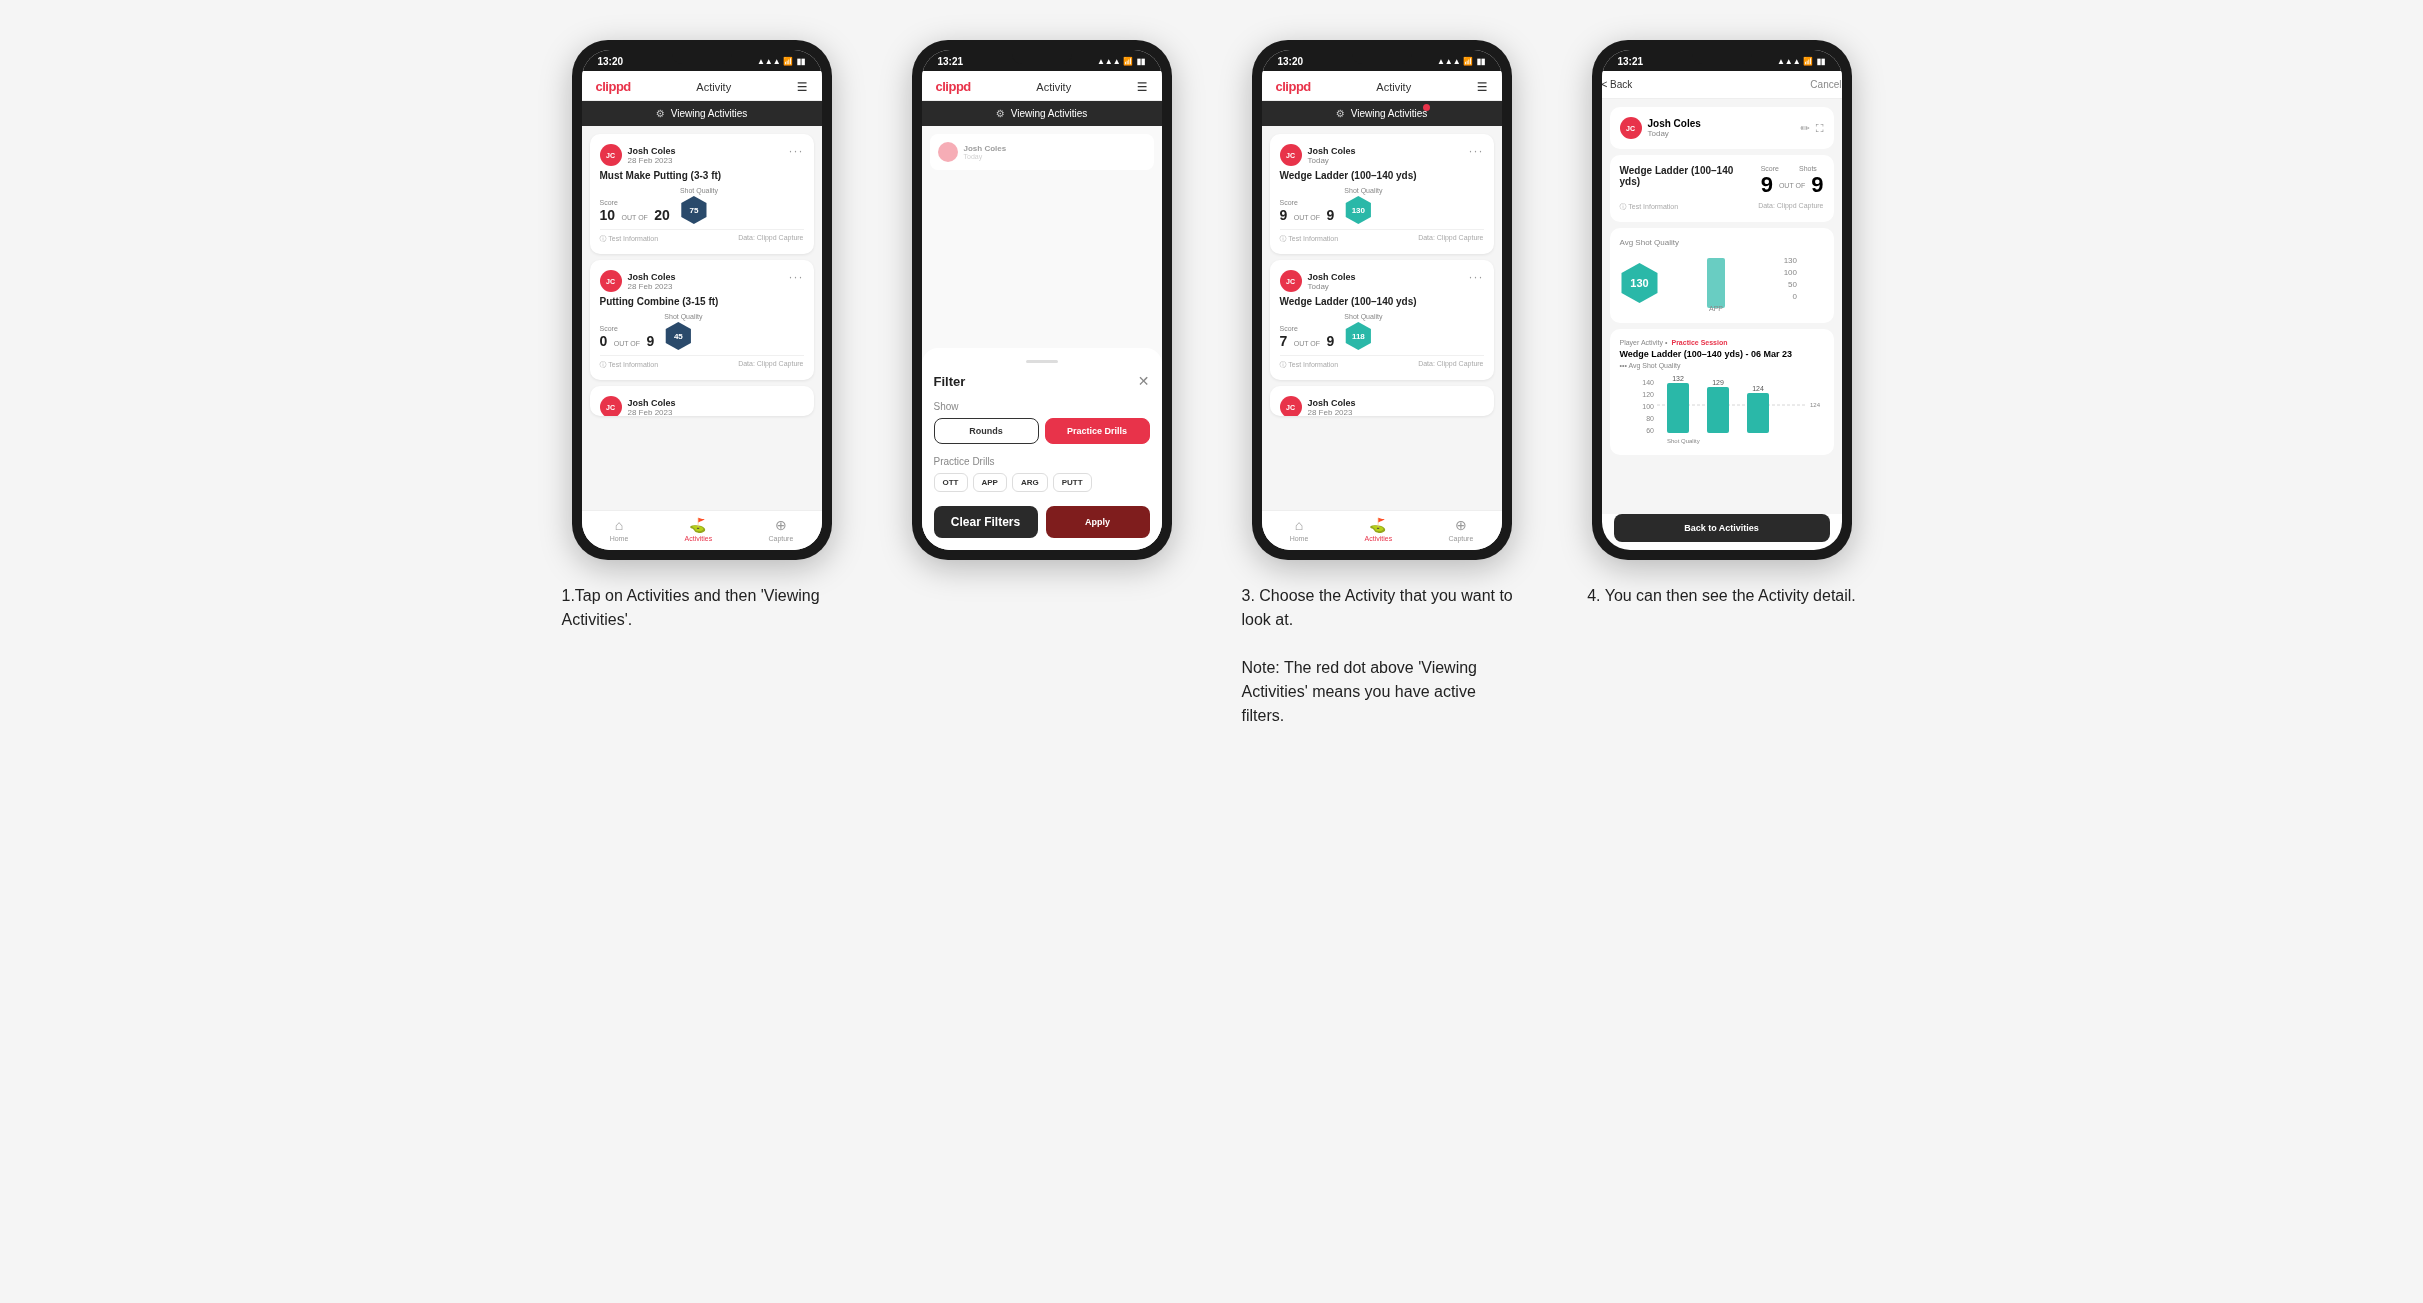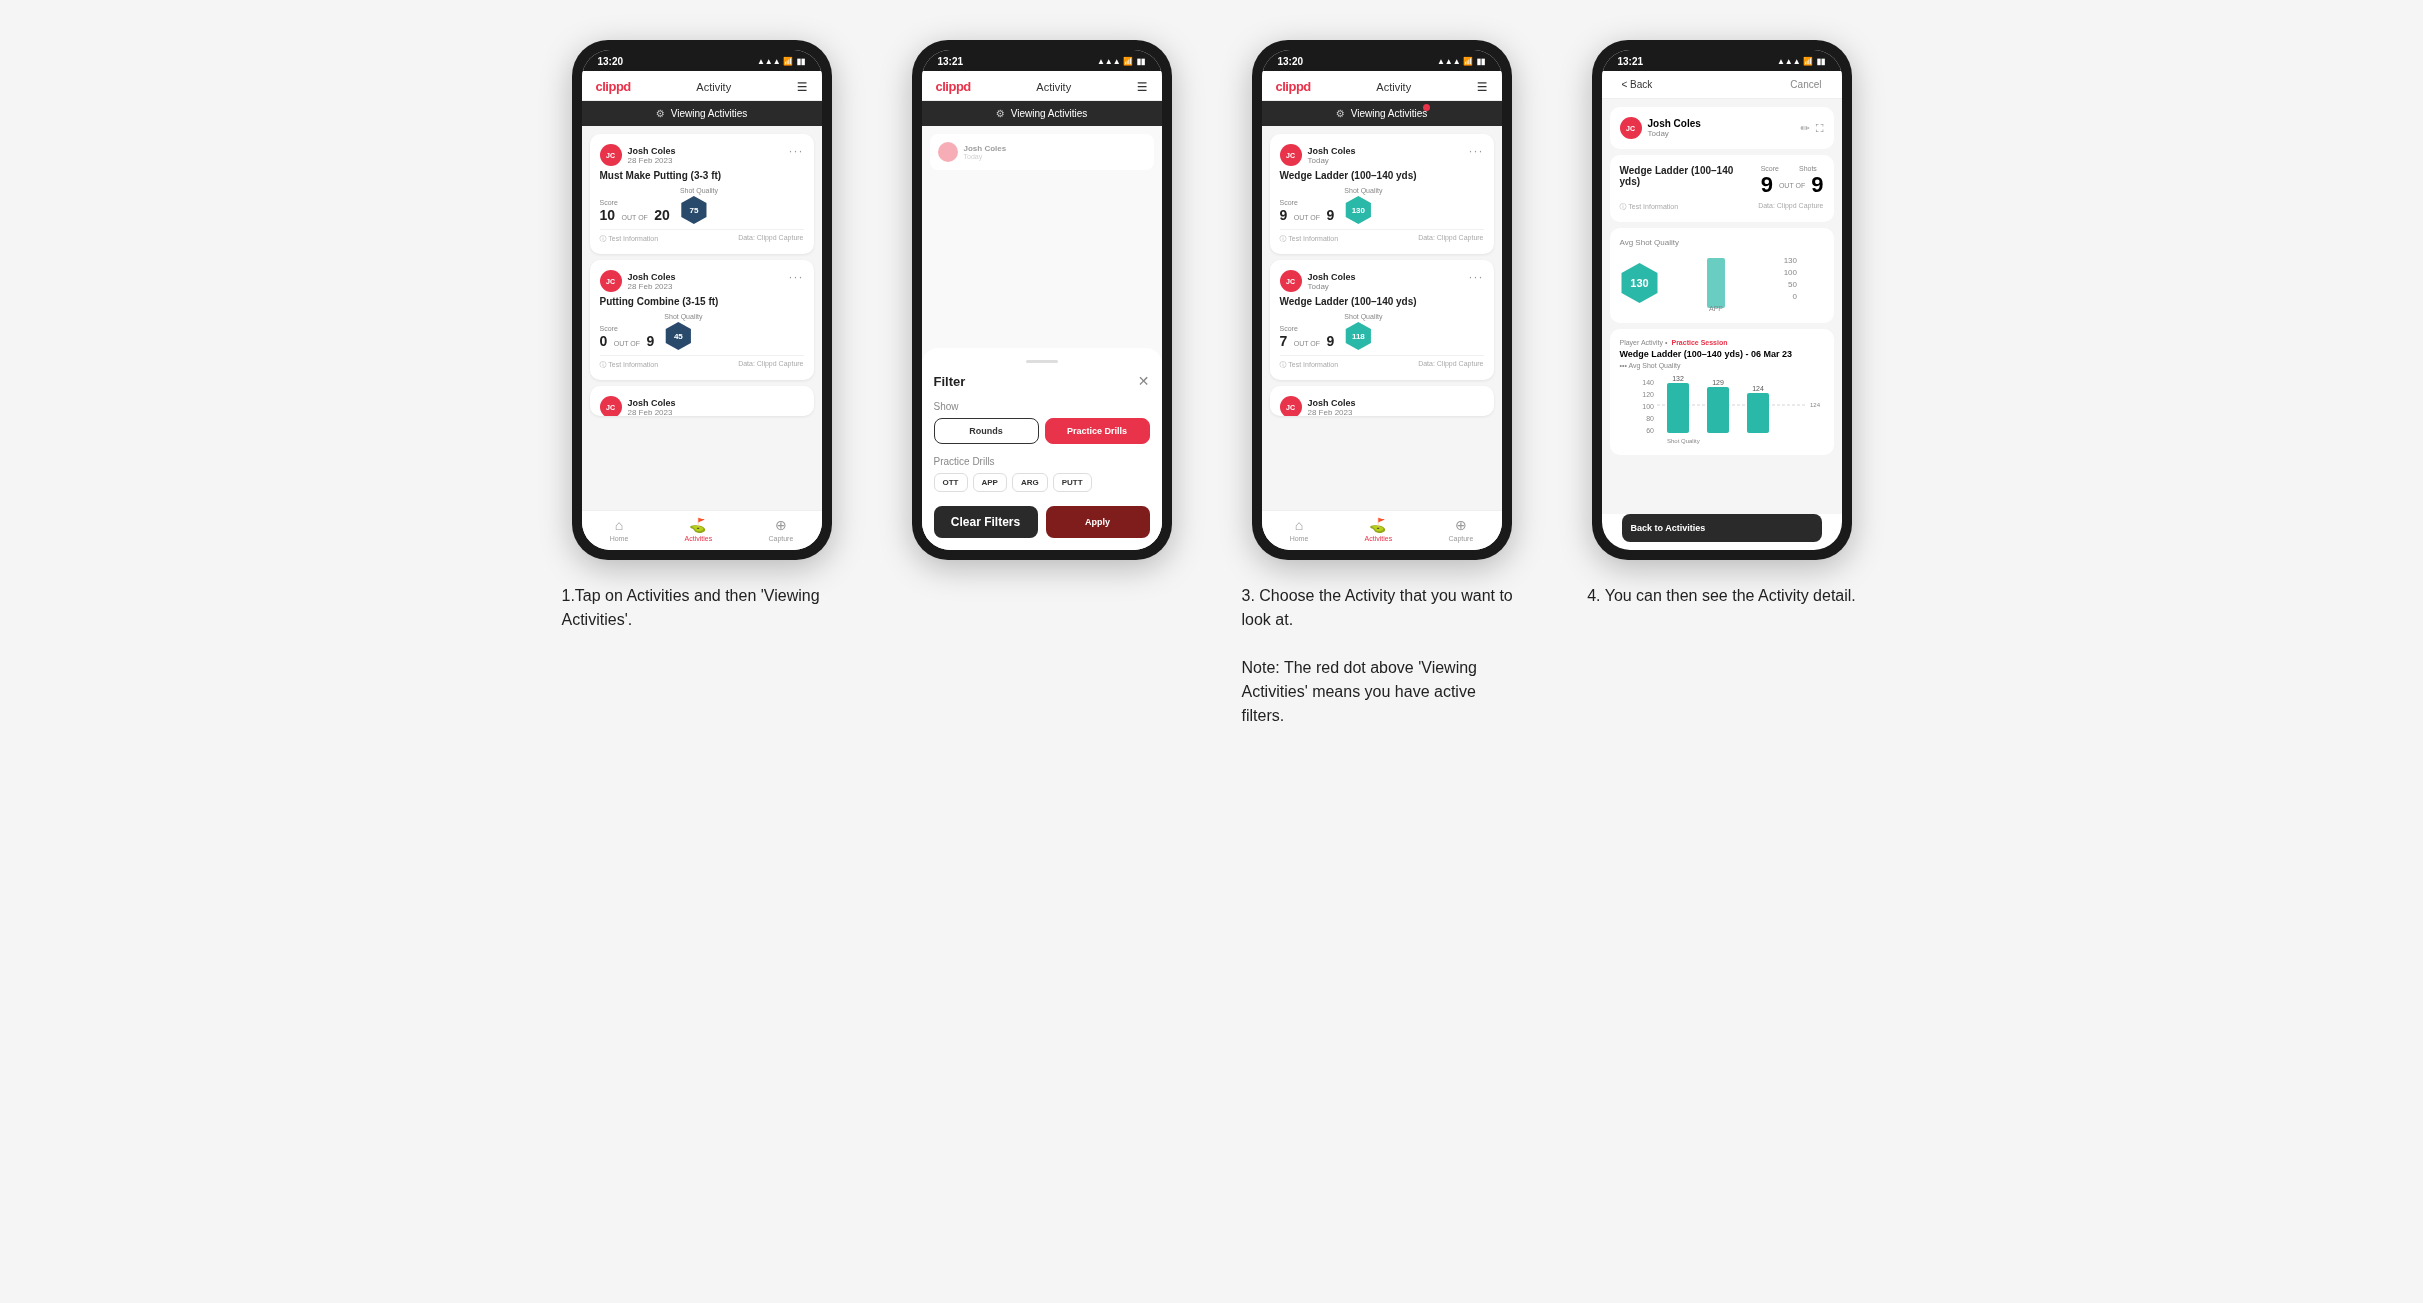--- a/index.html
+++ b/index.html
@@ -252,21 +252,21 @@
       background: #7f1d1d;
       color: #fff;
       border: none;
       border-radius: 8px;
       font-size: 9px; font-weight: 600;
     }
 
     
     .detail-header {
       background: #fff;
-      padding: 8px 20px;
+      padding: 8px 0;
       display: flex;
       justify-content: space-between;
       align-items: center;
       flex-shrink: 0;
       border-bottom: 1px solid #eee;
     }
     .back-btn { font-size: 10px; color: #333; display: flex; align-items: center; gap: 3px; }
     .cancel-btn { font-size: 10px; color: #888; }
     .detail-scroll {
       flex: 1; overflow: hidden; background: #f5f5f5;
@@ -311,26 +311,26 @@
     .chart-svg { width: 100%; height: 100%; }
     .session-section { background: #fff; border-radius: 10px; padding: 10px; }
     .session-label { font-size: 7px; color: #888; }
     .session-link { font-size: 7px; color: #e8334a; font-weight: 600; }
     .session-title { font-size: 9px; font-weight: 700; margin: 3px 0; }
     .session-subtitle { font-size: 7px; color: #888; margin-bottom: 6px; }
     .bar-chart-area { height: 70px; }
     .back-to-btn {
       background: #2a2a2a;
       color: #fff;
-      text-align: left;
+      text-align: center;
       padding: 9px;
       border-radius: 8px;
       font-size: 9px; font-weight: 600;
       flex-shrink: 0;
-      margin: 0 20px 8px;
+      margin: 0 12px 8px;
     }
 
     
     .caption {
       font-size: 16px;
       color: #222;
       line-height: 1.5;
       text-align: left;
       max-width: 280px;
     }

